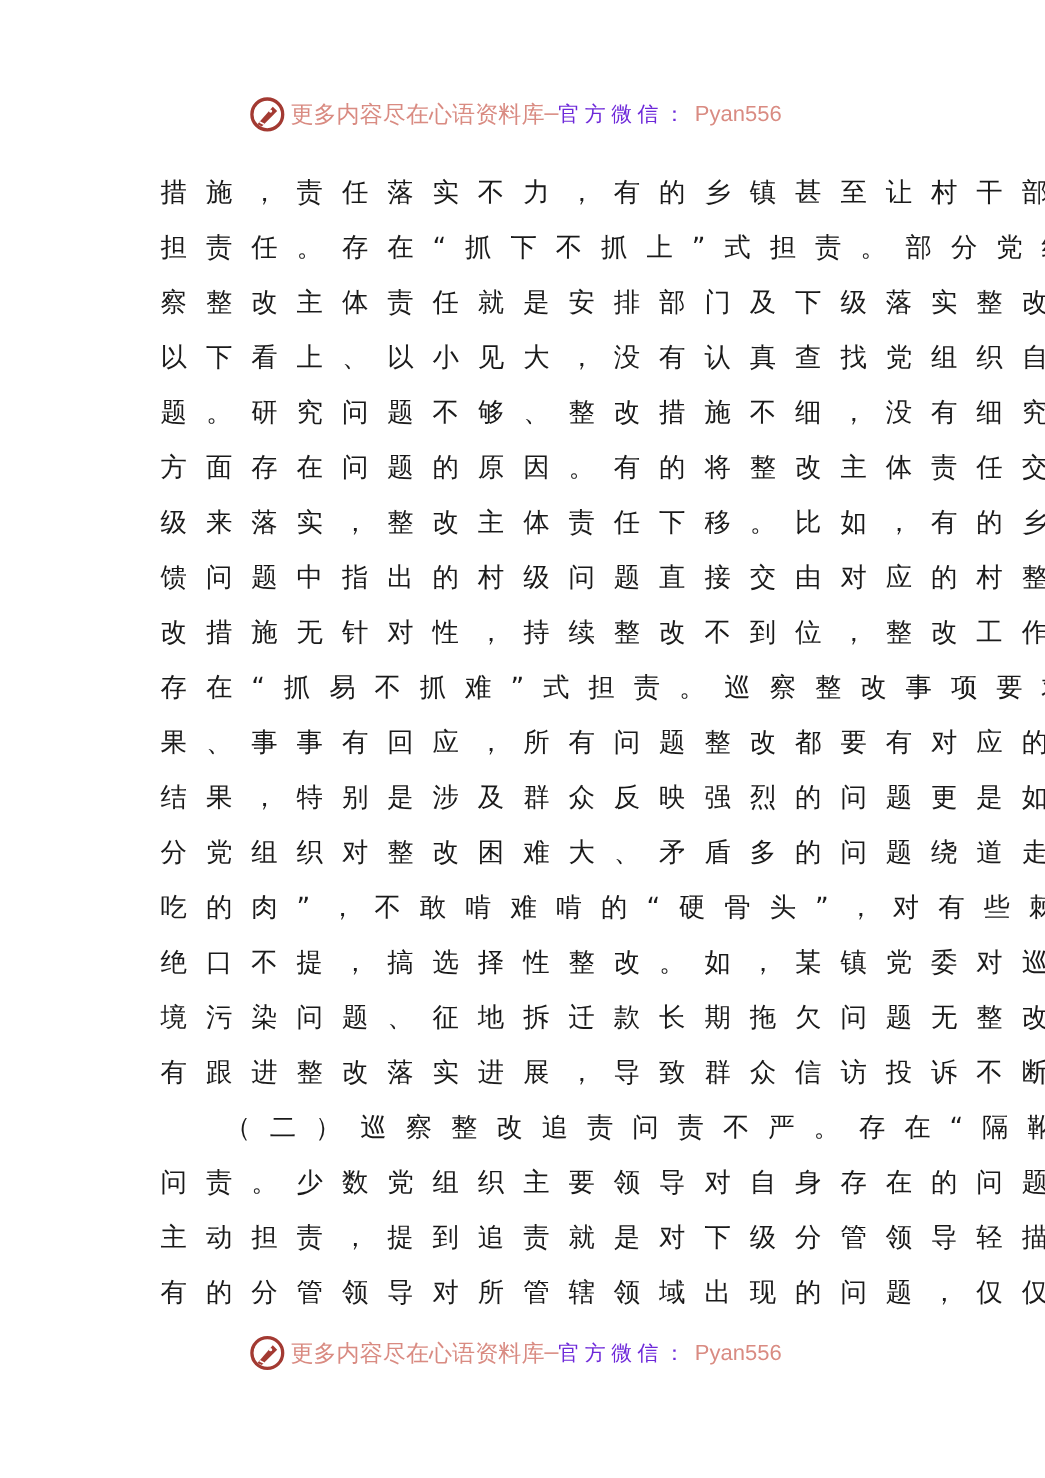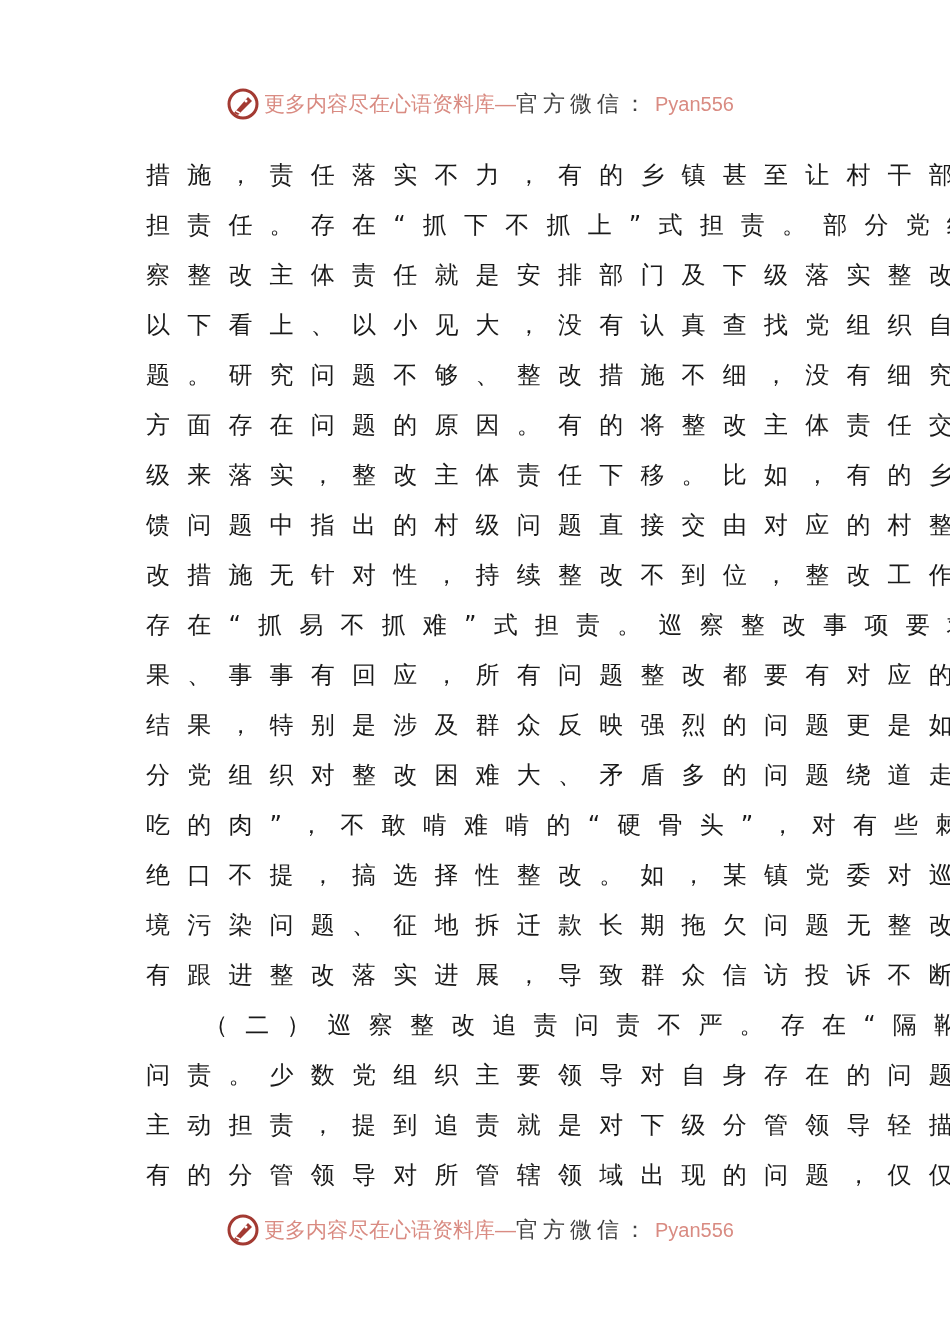--- a/index.html
+++ b/index.html
@@ -2,22 +2,22 @@
 <html><head>
 <meta charset="utf-8">
 <style>
   html, body { margin: 0; padding: 0; background: #ffffff; }
   body { width: 950px; height: 1344px; position: relative; overflow: hidden;
          font-family: "DejaVu Sans", "Liberation Sans", sans-serif; }
   .banner { position: absolute; left: 226px; height: 40px; display: flex; align-items: center; }
   .banner.top { top: 84px; }
   .banner.bottom { top: 1210px; }
   .logo { width: 34px; height: 34px; margin-right: 4px; }
-  .b-red { color: #d98b82; font-family: Liberation Sans, sans-serif; font-size: 21px; letter-spacing: 0px; }
-  .b-gray { color: #404040; font-family: "DejaVu Serif", "Liberation Serif", serif; font-size: 22px; letter-spacing: 5px; }
+  .b-red { color: #d98b82; font-family: Liberation Mono, monospace; font-size: 21px; letter-spacing: 0px; }
+  .b-gray { color: #6d28d9; font-family: "DejaVu Serif", "Liberation Serif", serif; font-size: 19px; letter-spacing: 5px; }
   .b-id { color: #d98b82; font-family: "Liberation Sans", sans-serif; font-size: 20px; margin-left: 4px; }
   .content { position: absolute; left: 146px; top: 150px; width: 666px; }
   .line { height: 50px; line-height: 50px; font-size: 24px; color: #1a1a1a;
           font-family: "DejaVu Sans", "Liberation Sans", sans-serif;
           white-space: nowrap; letter-spacing: 17.2px; }
   .line.indent { padding-left: 58px; }
 </style>
 </head>
 <body>
 

